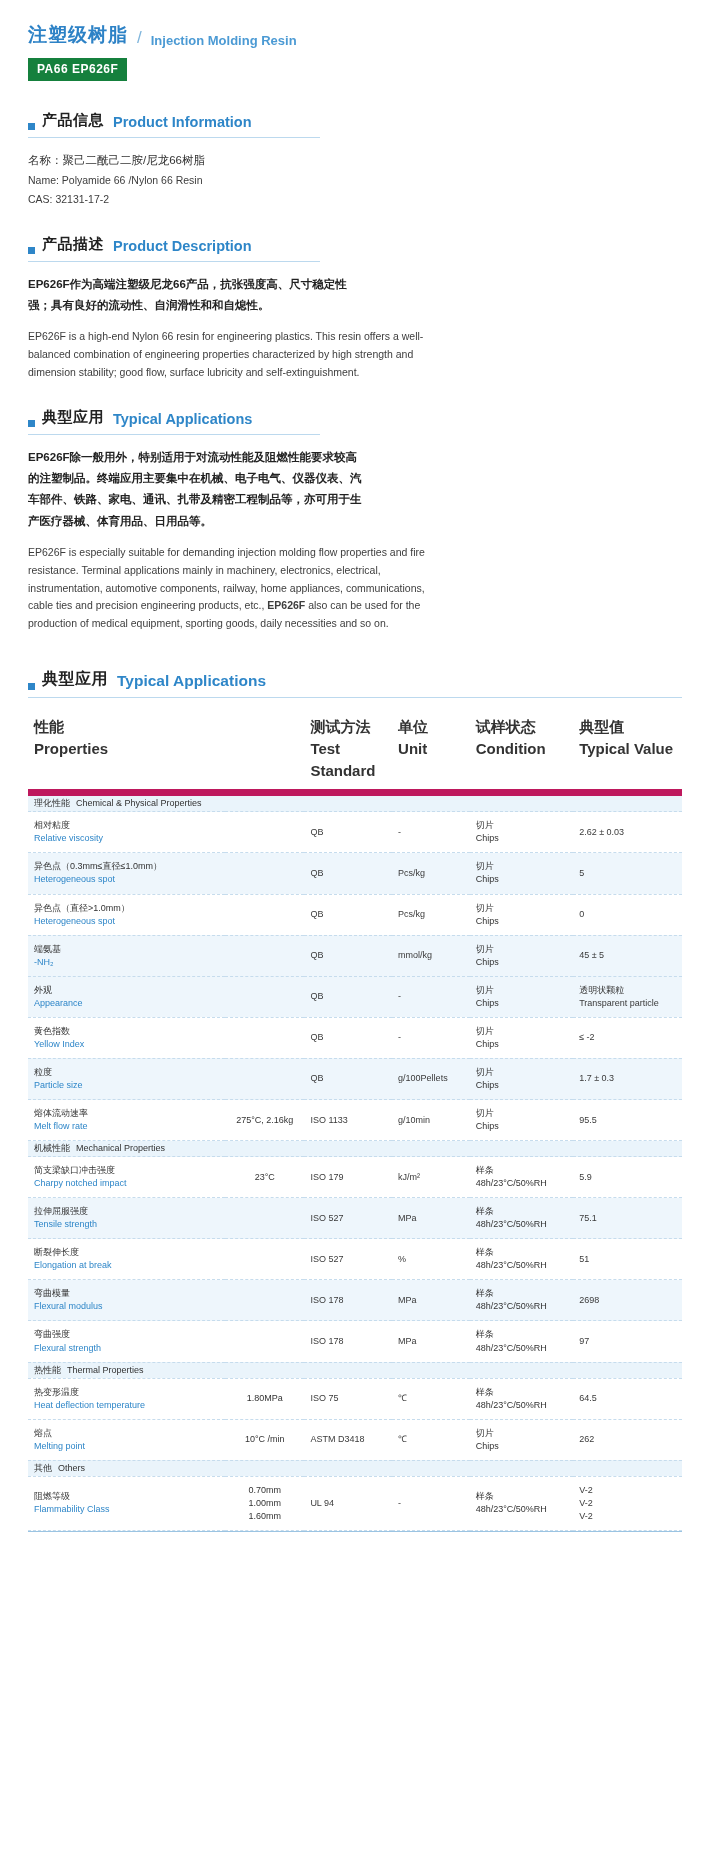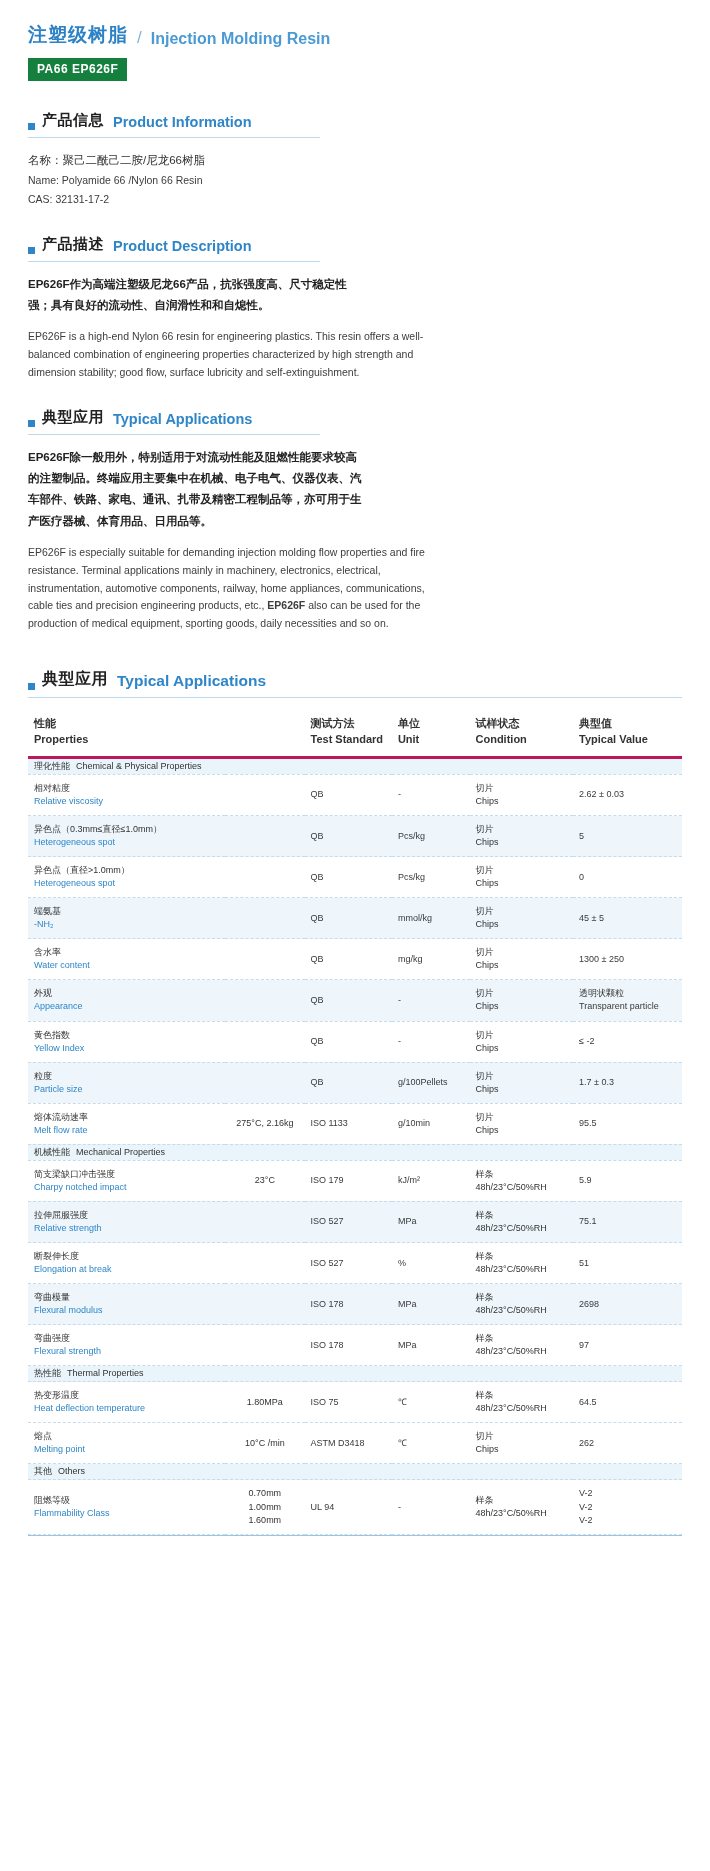--- a/index.html
+++ b/index.html
@@ -28,21 +28,21 @@
     color: #2d82c6;
     font-weight: bold;
     letter-spacing: 1px;
   }
   .doc-title .slash {
     font-size: 17px;
     color: #7fb5dc;
     margin: 0 3px;
   }
   .doc-title .en {
-    font-size: 16px;
+    font-size: 13px;
     color: #4b9ad4;
     font-weight: bold;
   }
   .grade-badge {
     display: inline-block;
     background: #15803d;
     color: #ffffff;
     font-size: 12px;
     font-weight: bold;
     padding: 4px 9px 5px 9px;
@@ -114,22 +114,22 @@
   table.props {
     width: 100%;
     border-collapse: collapse;
     font-size: 9px;
     margin-top: 4px;
   }
   table.props thead th {
     background: #ffffff;
     text-align: left;
     padding: 6px 6px 8px 6px;
-    font-size: 11px;
-    border-bottom: 3px solid #be185d;
+    font-size: 15px;
+    border-bottom: 7px solid #be185d;
     vertical-align: top;
     line-height: 1.45;
     font-weight: bold;
   }
   table.props thead th .th-cn { color: #333; display:block; }
   table.props thead th .th-en { color: #333; display:block; }
   .group-row td {
     background: #eaf4fb;
     padding: 1px 6px;
     font-size: 9px;
@@ -317,38 +317,20 @@
               <td class="col-std c-std">QB</td>
               <td class="col-unit c-unit">mmol/kg</td>
               <td class="col-state c-cond">
                 <span class="cond-cn">切片</span>
                 <span class="cond-en">Chips</span>
               </td>
               <td class="col-val c-val multi">
                 <div>45 ± 5</div>
               </td>
             </tr>
-            <tr class="data">
-              <td class="col-name">
-                <span class="p-cn">含水率</span>
-                <span class="p-en">Water content</span>
-              </td>
-              <td class="col-cond2 cond-inline multi">
-                <div></div>
-              </td>
-              <td class="col-std c-std">QB</td>
-              <td class="col-unit c-unit">mg/kg</td>
-              <td class="col-state c-cond">
-                <span class="cond-cn">切片</span>
-                <span class="cond-en">Chips</span>
-              </td>
-              <td class="col-val c-val multi">
-                <div>1300 ± 250</div>
-              </td>
-            </tr>
             <tr class="data alt">
               <td class="col-name">
                 <span class="p-cn">外观</span>
                 <span class="p-en">Appearance</span>
               </td>
               <td class="col-cond2 cond-inline multi">
                 <div></div>
               </td>
               <td class="col-std c-std">QB</td>
               <td class="col-unit c-unit">-</td>
@@ -432,21 +414,21 @@
                 <span class="cond-cn">样条</span>
                 <span class="cond-en">48h/23°C/50%RH</span>
               </td>
               <td class="col-val c-val multi">
                 <div>5.9</div>
               </td>
             </tr>
             <tr class="data alt">
               <td class="col-name">
                 <span class="p-cn">拉伸屈服强度</span>
-                <span class="p-en">Relative strength</span>
+                <span class="p-en">Tensile strength</span>
               </td>
               <td class="col-cond2 cond-inline multi">
                 <div></div>
               </td>
               <td class="col-std c-std">ISO 527</td>
               <td class="col-unit c-unit">MPa</td>
               <td class="col-state c-cond">
                 <span class="cond-cn">样条</span>
                 <span class="cond-en">48h/23°C/50%RH</span>
               </td>

